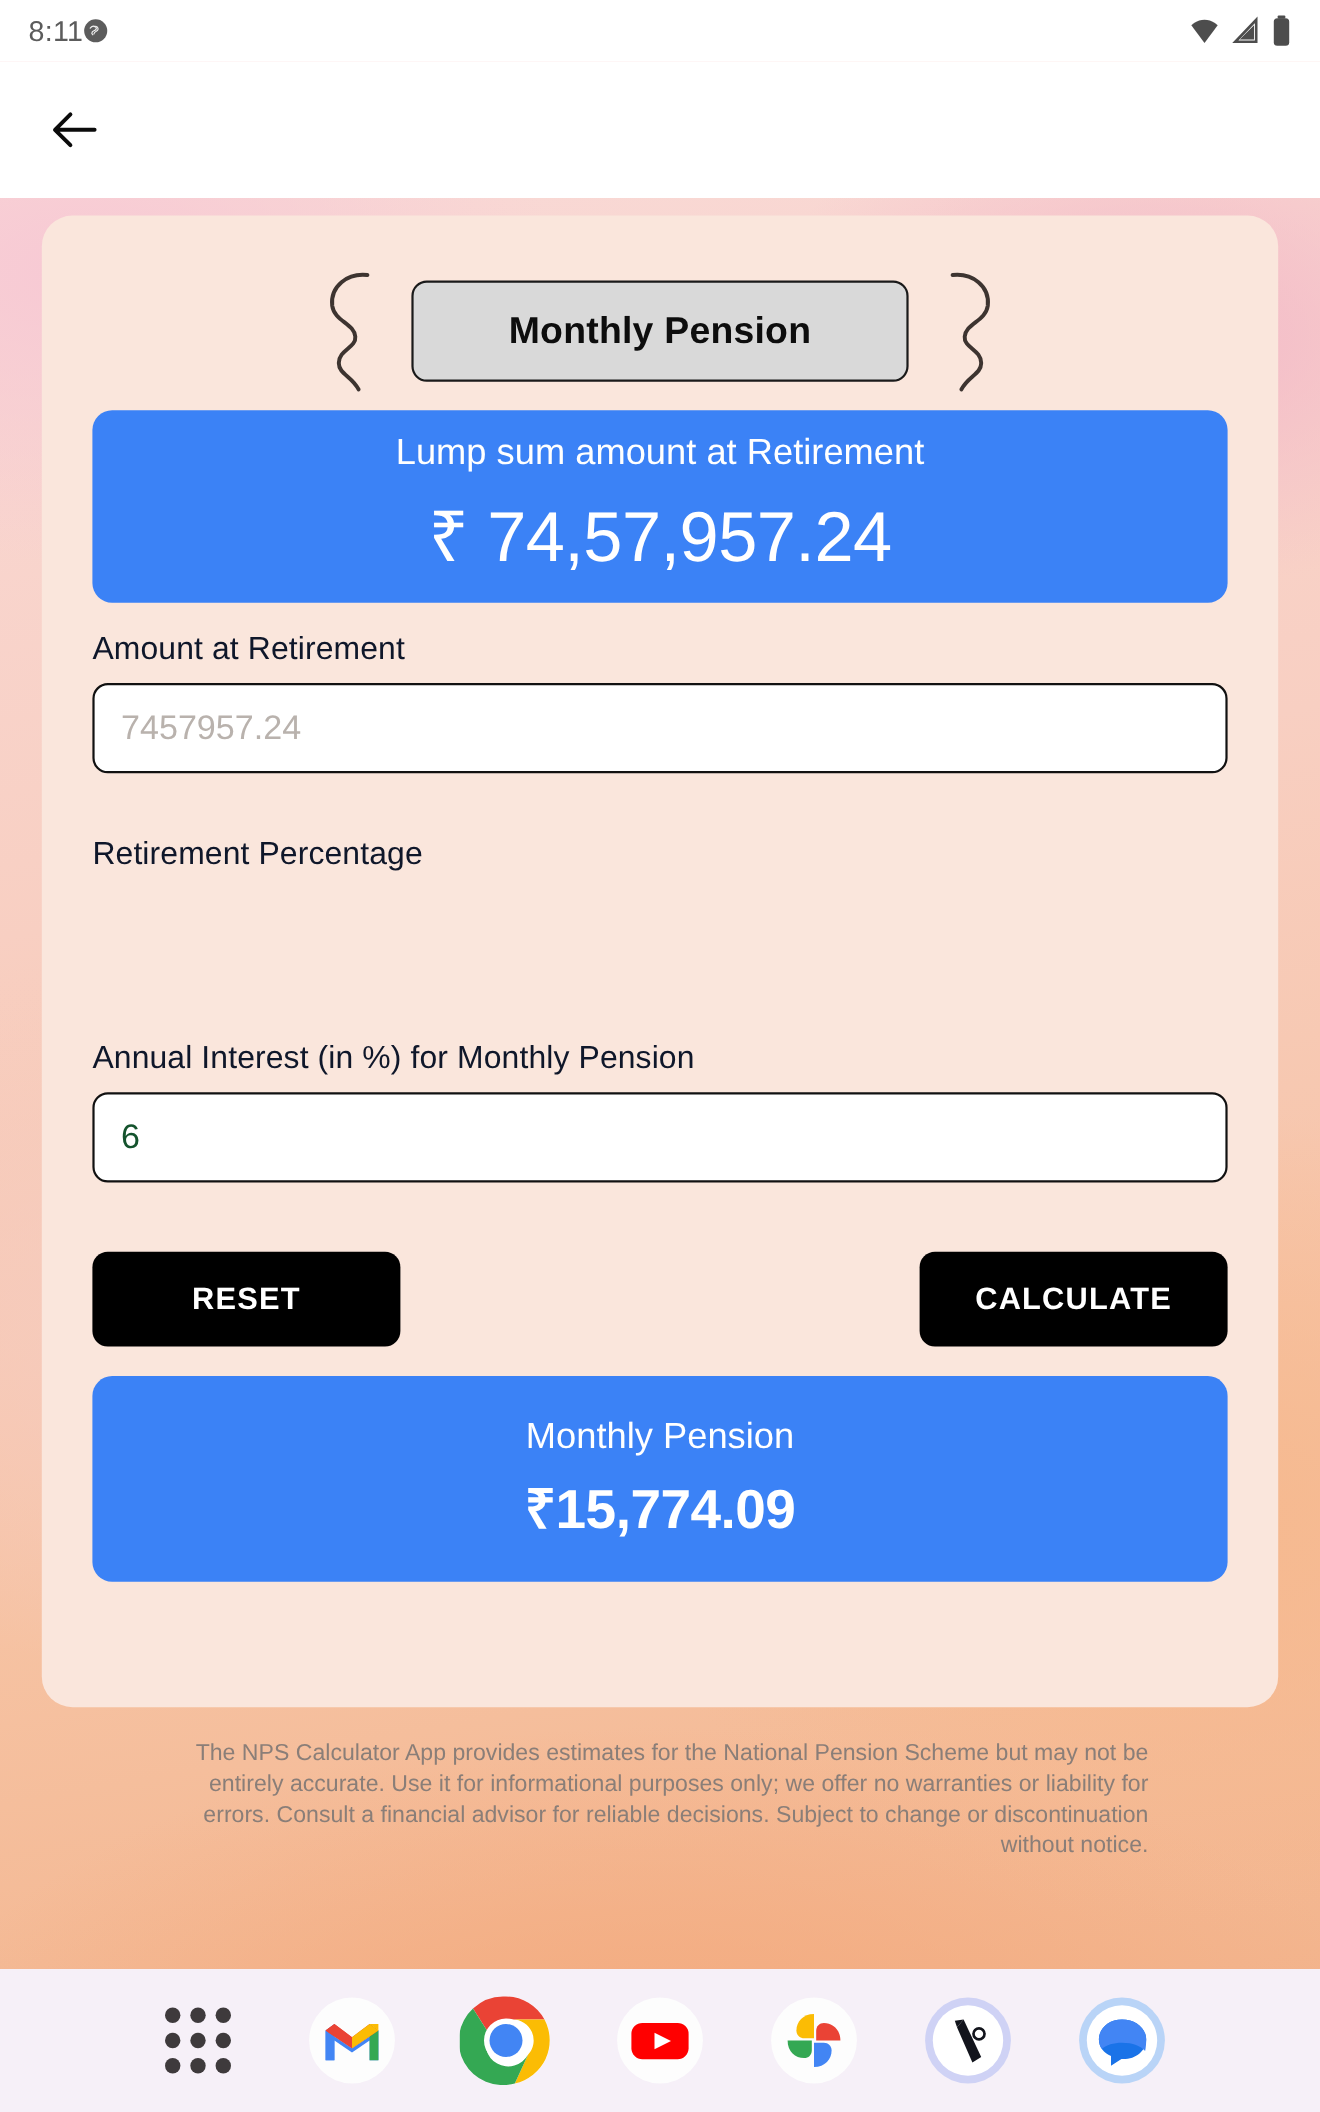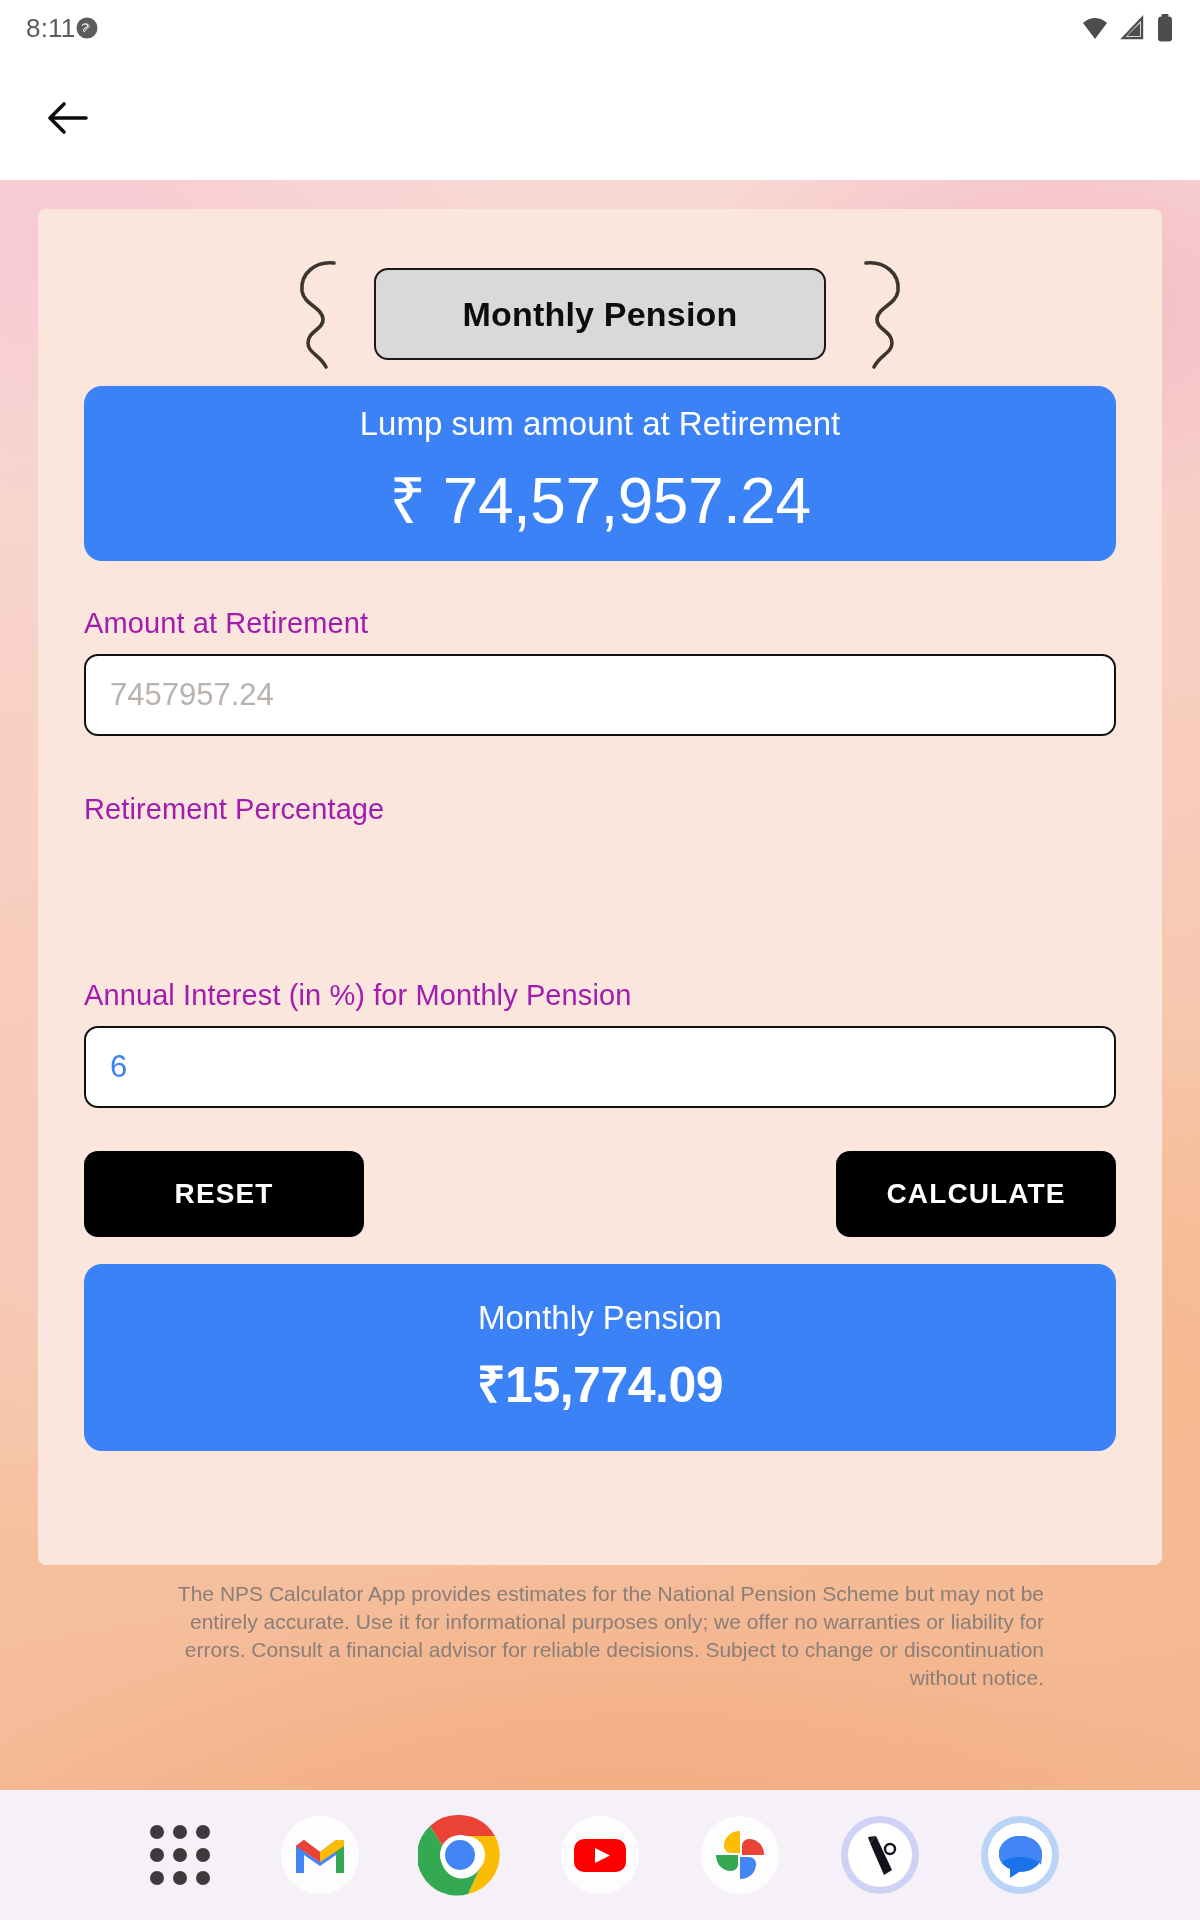--- a/index.html
+++ b/index.html
@@ -45,23 +45,23 @@
     border-radius:50%; cursor:pointer;
   }
 
   
   .appwrap{
     position:absolute; left:0; top:180px; width:1200px; height:1560px; z-index:10;
   }
 
   
   .card{
-    position:absolute; left:38px; top:29px; width:1124px; height:1356px;
+    position:absolute; left:38px; top:16px; width:1124px; height:1356px;
     background:#fae6dc;
-    border-radius:8px;
+    border-radius:28px;
   }
 
   
   .title-row{
     position:absolute; left:0; top:40px; width:1124px; height:130px;
     display:flex; align-items:center; justify-content:center; gap:26px;
   }
   .squiggle{ width:62px; height:118px; flex:none; }
   .title-chip{
     min-width:452px; height:92px;
@@ -86,29 +86,28 @@
   .result-label{ color:#ffffff; font-size:33px; font-weight:400; }
   .result-value{ color:#ffffff; font-size:50px; font-weight:bold; margin-top:12px; letter-spacing:-.5px; }
   #result-top .result-value{ font-weight:400; font-size:64px; }
 
   
   .field{ position:absolute; left:46px; width:1032px; }
   #field-amount{ top:378px; }
   #field-withdrawal{ top:564px; }
   #field-interest{ top:750px; }
   .field-label{
-    font-size:29px; color:#a21caf; margin-bottom:14px; display:block;
+    font-size:29px; color:#0f172a; margin-bottom:14px; display:block;
     letter-spacing:.1px;
-    margin-top:20px;
   }
   .field-input{
     width:1032px; height:82px;
     background:#ffffff; border:2.5px solid #111111; border-radius:14px;
     font-family:"Liberation Sans", sans-serif;
-    font-size:31px; color:#3b82f6;
+    font-size:31px; color:#14532d;
     padding:0 24px; outline:none;
   }
   .field-input::placeholder{ color:#b9b2ad; }
 
   
   .btn-row{ position:absolute; left:46px; top:942px; width:1032px; height:86px; }
   .btn{
     position:absolute; top:0; height:86px;
     background:#000000; border:none; border-radius:14px;
     color:#ffffff; font-family:"Liberation Sans", sans-serif;

